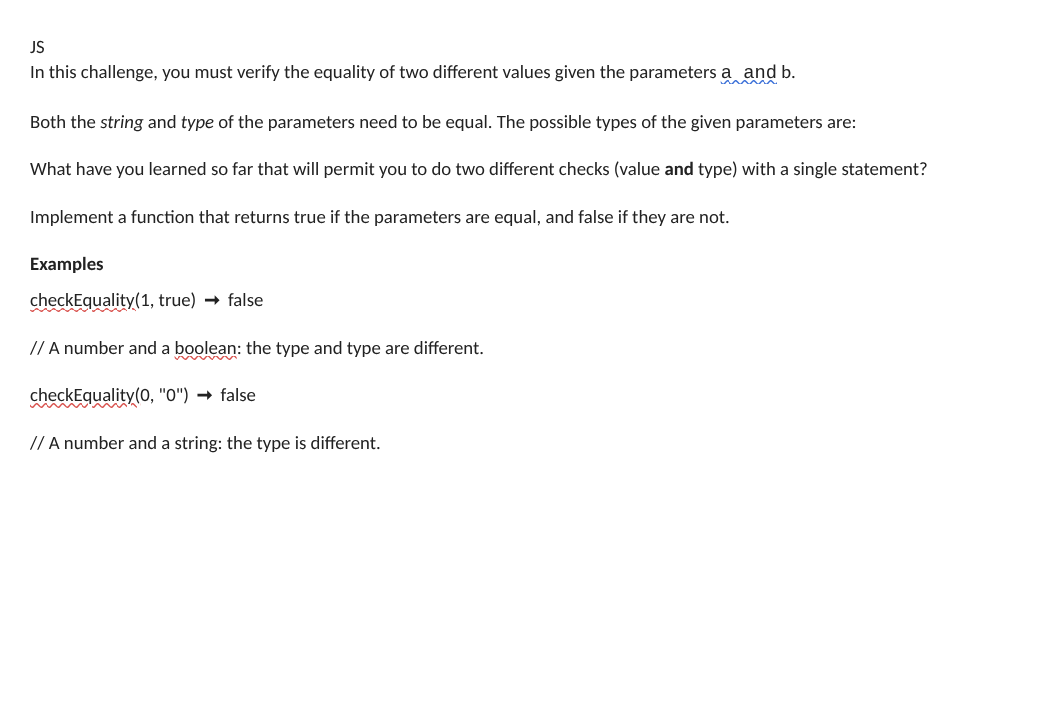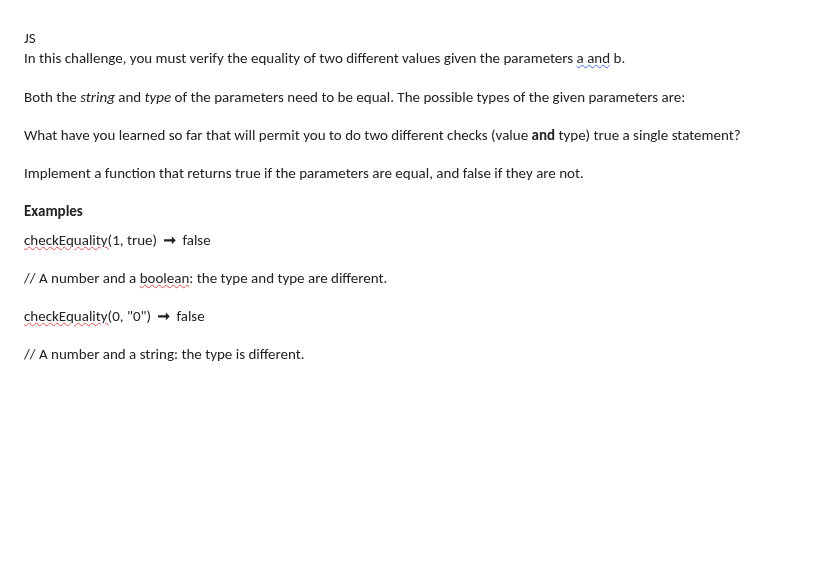--- a/index.html
+++ b/index.html
@@ -32,20 +32,21 @@
       text-decoration-style: wavy;
       text-decoration-color: #d9534f;
       text-decoration-thickness: 1px;
       text-align: right;
     }
     .grammerr {
       text-decoration: underline;
       text-decoration-style: wavy;
       text-decoration-color: #3a6fd8;
       text-decoration-thickness: 1px;
+      font-family: Liberation Mono, monospace;
     }
     .arrow {
       font-weight: bold;
       color: #222;
       padding: 0 3px;
     }
     .examples-heading {
       font-weight: bold;
       margin-bottom: 8px;
     }
@@ -57,21 +58,21 @@
 
 <div class="para">
   <span>In this challenge, you must verify the equality of two different values given the parameters </span><span class="grammerr">a and</span><span> b.</span>
 </div>
 
 <div class="para">
   <span>Both the </span><span class="italic">string</span><span> and </span><span class="italic">type</span><span> of the parameters need to be equal. The possible types of the given parameters are:</span>
 </div>
 
 <div class="para">
-  <span>What have you learned so far that will permit you to do two different checks (value </span><span class="bold">and</span><span> type) true a single statement?</span>
+  <span>What have you learned so far that will permit you to do two different checks (value </span><span class="bold">and</span><span> type) with a single statement?</span>
 </div>
 
 <div class="para">Implement a function that returns true if the parameters are equal, and false if they are not.</div>
 
 <div class="examples-heading">Examples</div>
 
 <div class="para">
   <span class="spellerr">checkEquality(</span><span>1,  true) </span><span class="arrow">➞</span><span> false</span>
 </div>
 

